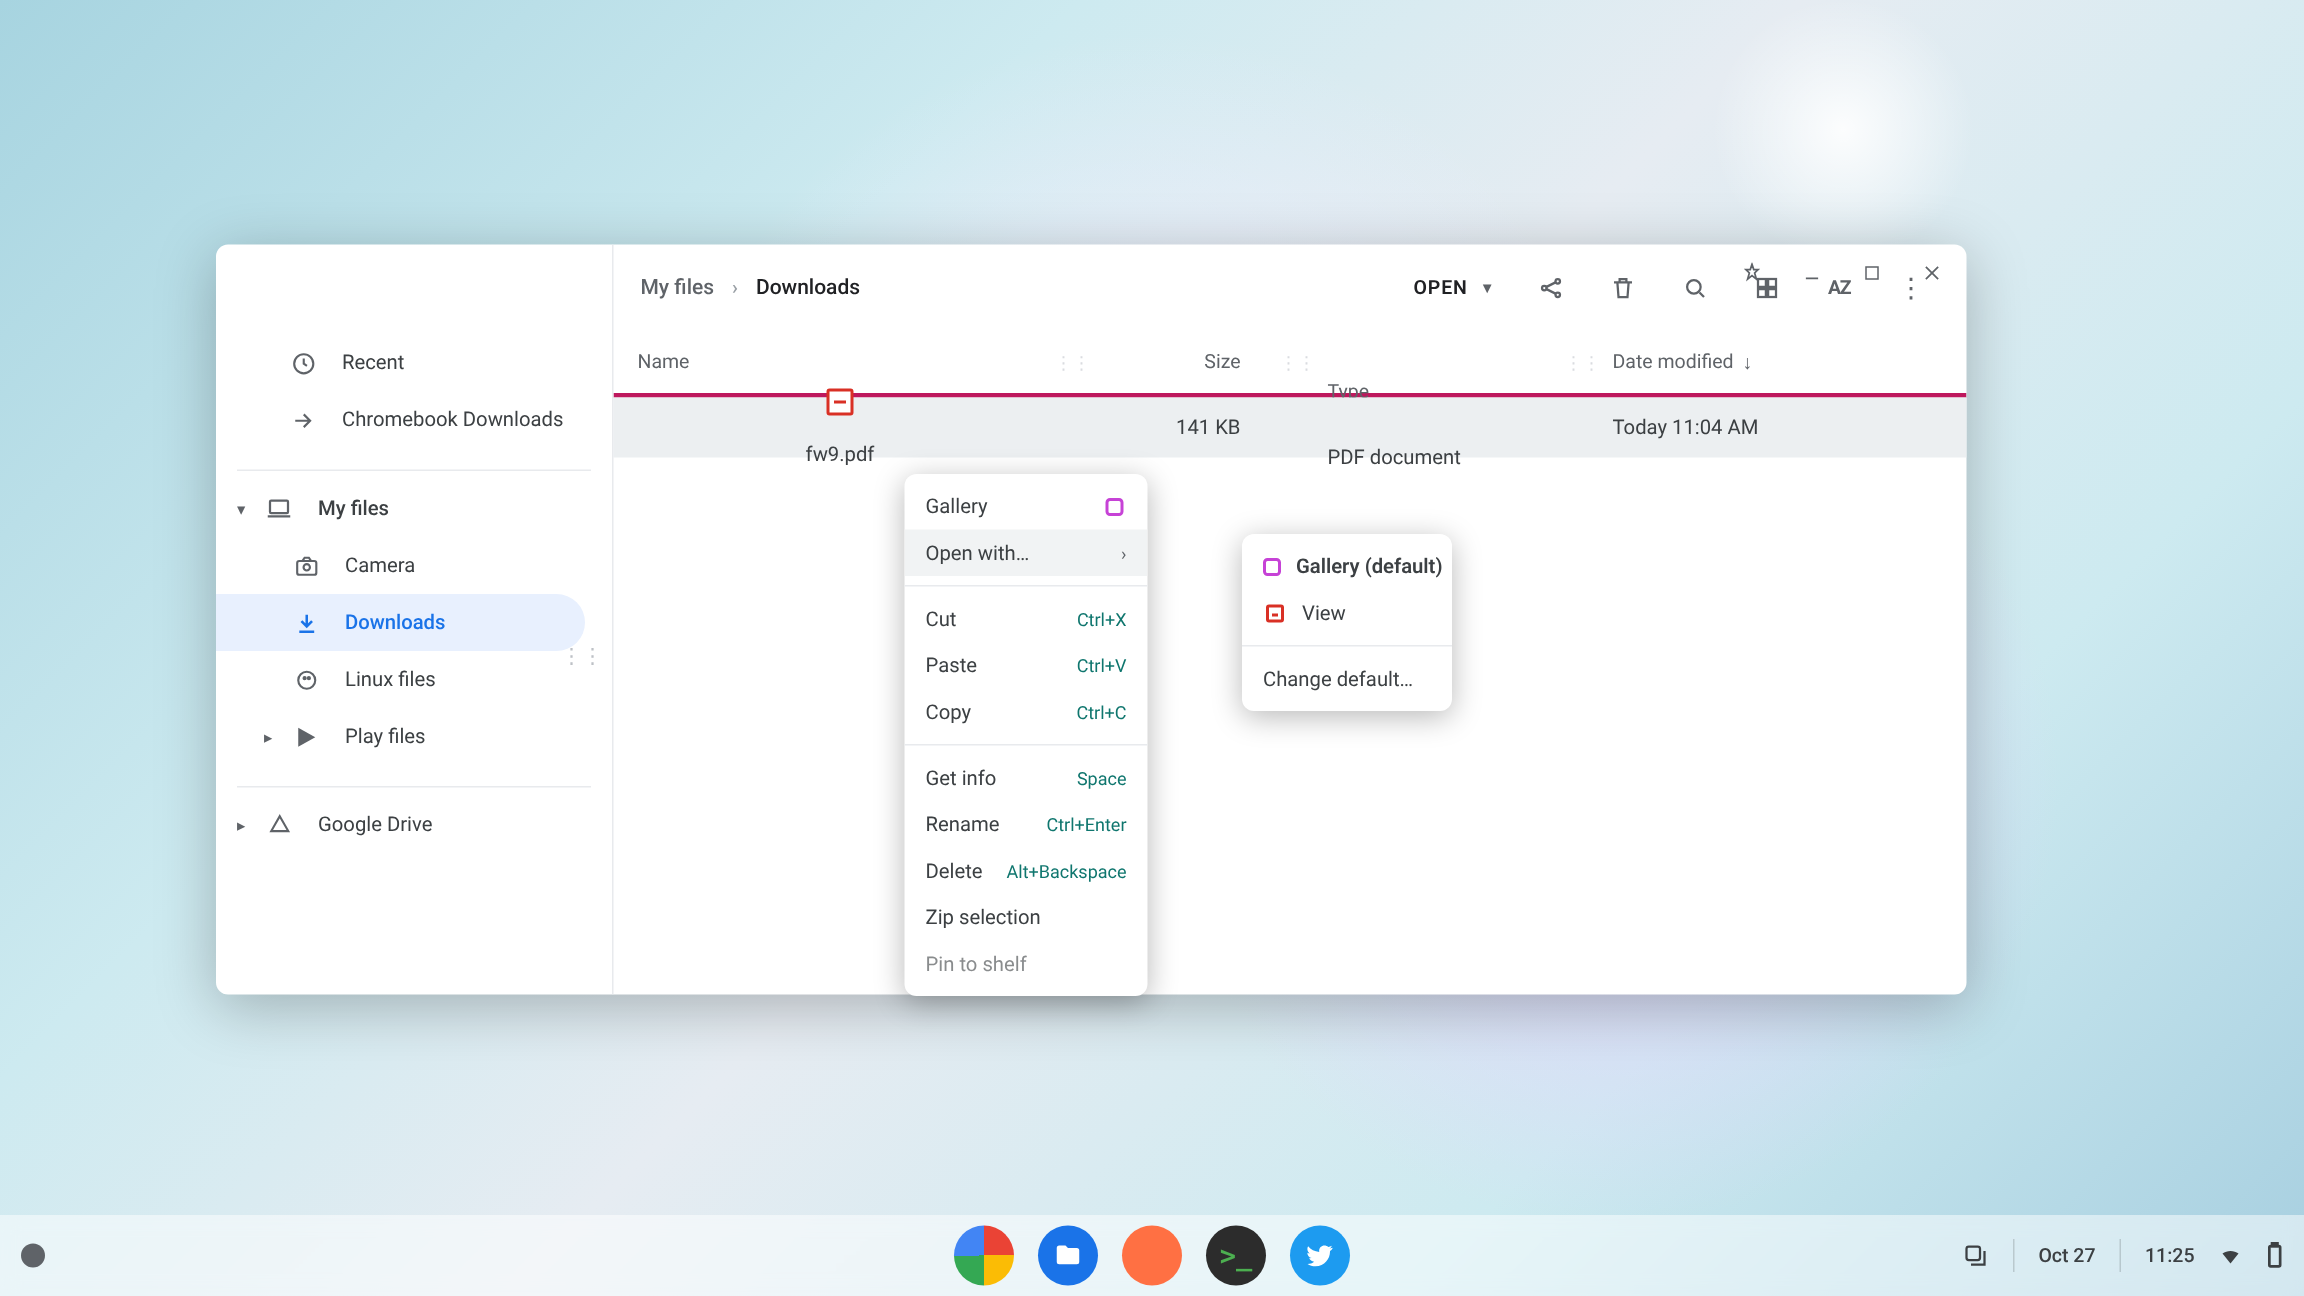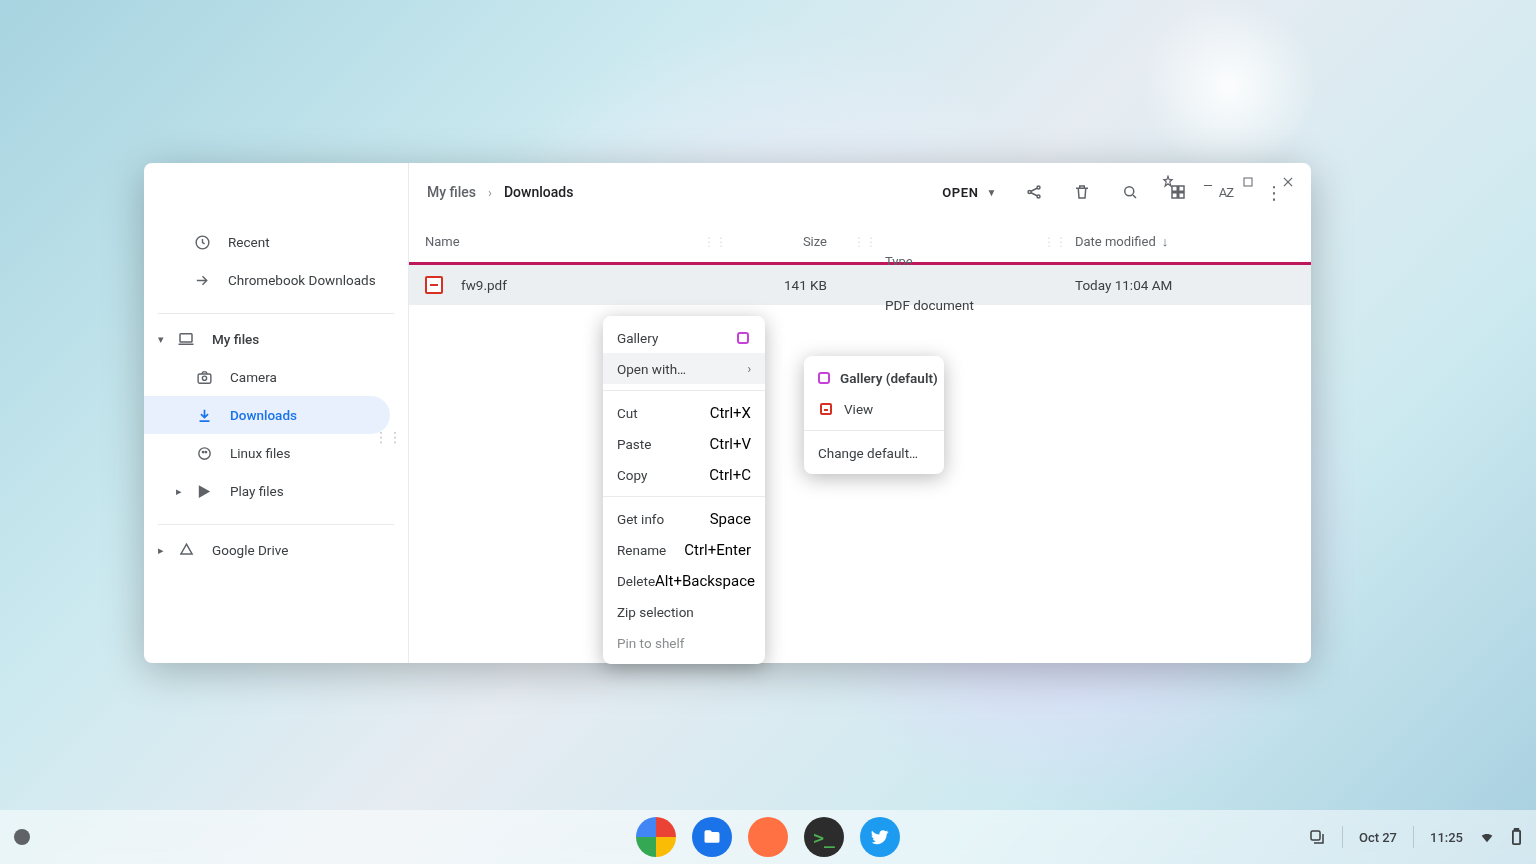--- a/index.html
+++ b/index.html
@@ -96,50 +96,50 @@
     .col-size { width: 110px; text-align: right; padding-right: 18px; }
     .col-type { width: 150px; margin-top: 40px; }
     .col-date { width: 200px; display: flex; align-items: center; gap: 6px; }
     .col-grip { color: #dadce0; margin: 0 8px; font-size: 12px; }
 
     .file-row {
       display: flex; align-items: center;
       height: 40px; padding: 0 36px 0 16px;
       background: #eceff1; color: #3c4043; font-size: 13.5px;
     }
-    .file-row .col-name { display: flex; align-items: center; gap: 18px; }
+    .file-row .col-name { display: flex; align-items: center; gap: 18px; flex-direction: column; }
     .pdf-ico {
       width: 18px; height: 18px;
       background: #fff; border: 2px solid #d93025; border-radius: 2px; position: relative;
     }
     .pdf-ico::after {
       content: ""; position: absolute; left: 3px; right: 3px; top: 6px; height: 2px; background: #d93025;
     }
 
     
     .context-menu {
       position: absolute;
       background: #fff;
       border-radius: 8px;
       box-shadow: 0 4px 20px rgba(0,0,0,0.28);
       padding: 6px 0;
       font-size: 13.5px;
       color: #3c4043;
       overflow: hidden;
     }
     .context-menu.main-menu { left: 603px; top: 316px; width: 162px; }
-    .context-menu.sub-menu  { left: 804px; top: 356px; width: 140px; }
+    .context-menu.sub-menu  { left: 828px; top: 356px; width: 140px; }
 
     .menu-item {
       display: flex; align-items: center;
       height: 31px; padding: 0 14px; cursor: pointer; white-space: nowrap;
     }
     .menu-item.hover { background: #f1f3f4; }
     .menu-item .label { flex: 1; }
-    .menu-item .accel { color: #000000; font-size: 15px; }
+    .menu-item .accel { color: #0f766e; font-size: 12px; }
     .menu-item .right { color: #5f6368; font-size: 12px; }
     .menu-sep { height: 1px; background: #e8eaed; margin: 6px 0; }
     .menu-ico {
       width: 16px; height: 16px; margin-right: 10px;
       display: inline-flex; align-items: center; justify-content: center;
     }
     .ico-gallery {
       width: 12px; height: 12px; border-radius: 3px;
       border: 2px solid #c642d6;
     }
@@ -327,21 +327,21 @@
         </div>
         <div class="tbtn">
           <svg width="18" height="18" viewBox="0 0 24 24" fill="none" stroke="currentColor" stroke-width="2">
               <rect x="4" y="4" width="7" height="7"></rect>
               <rect x="13" y="4" width="7" height="7"></rect>
               <rect x="4" y="13" width="7" height="7"></rect>
               <rect x="13" y="13" width="7" height="7"></rect>
             </svg>
         </div>
         <div class="tbtn">
-          <span style="font-size:13px;font-weight:400;letter-spacing:-1px">AZ</span>
+          <span style="font-size:13px;font-weight:700;letter-spacing:-1px">AZ</span>
         </div>
         <div class="tbtn">
           <span style="font-size:18px">⋮</span>
         </div>
       </div>
 
       <div class="table-header">
         <div class="col-name">
           <span>Name</span>
         </div>

